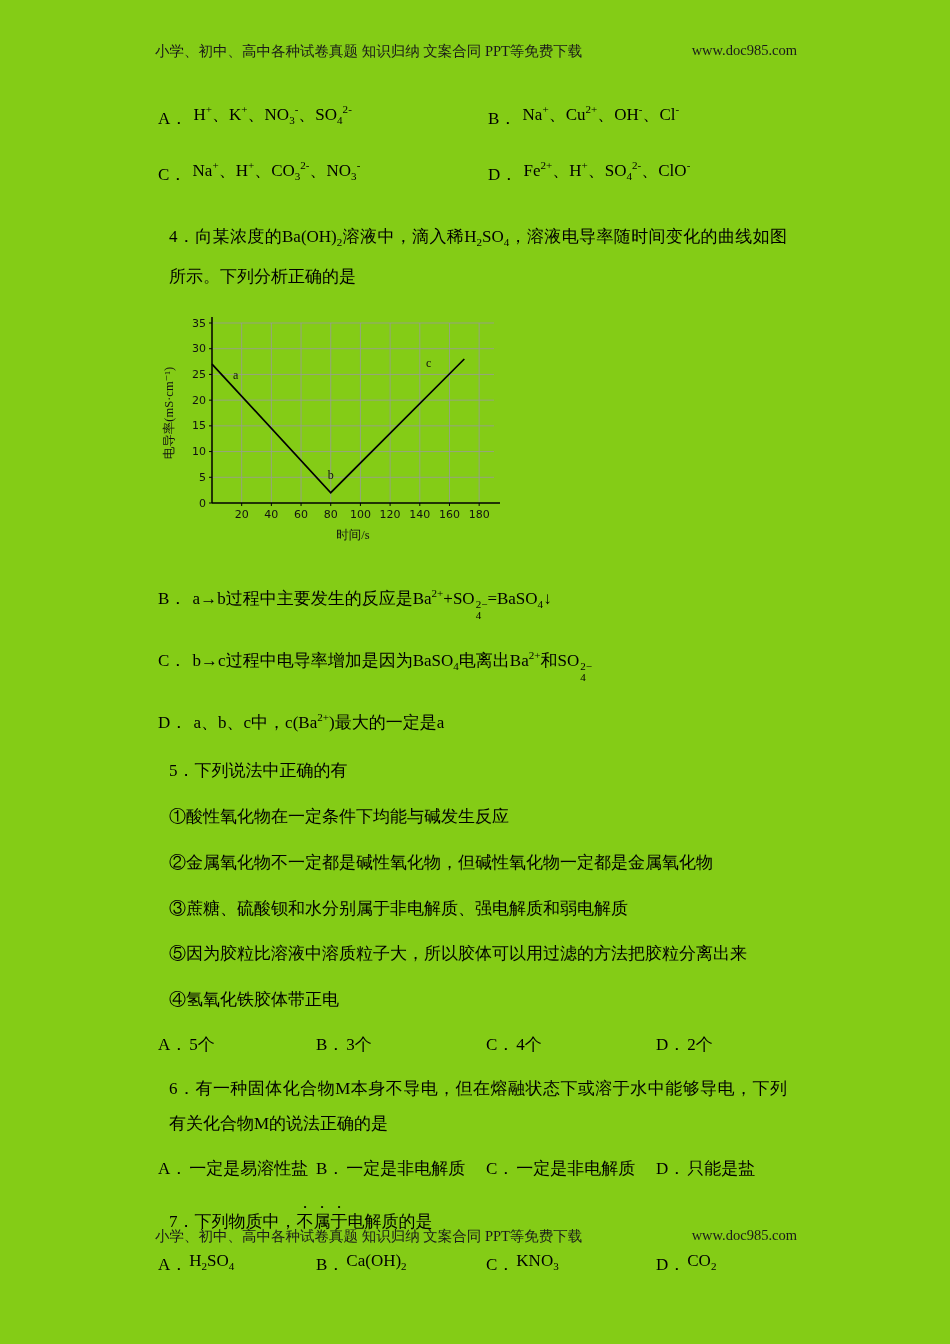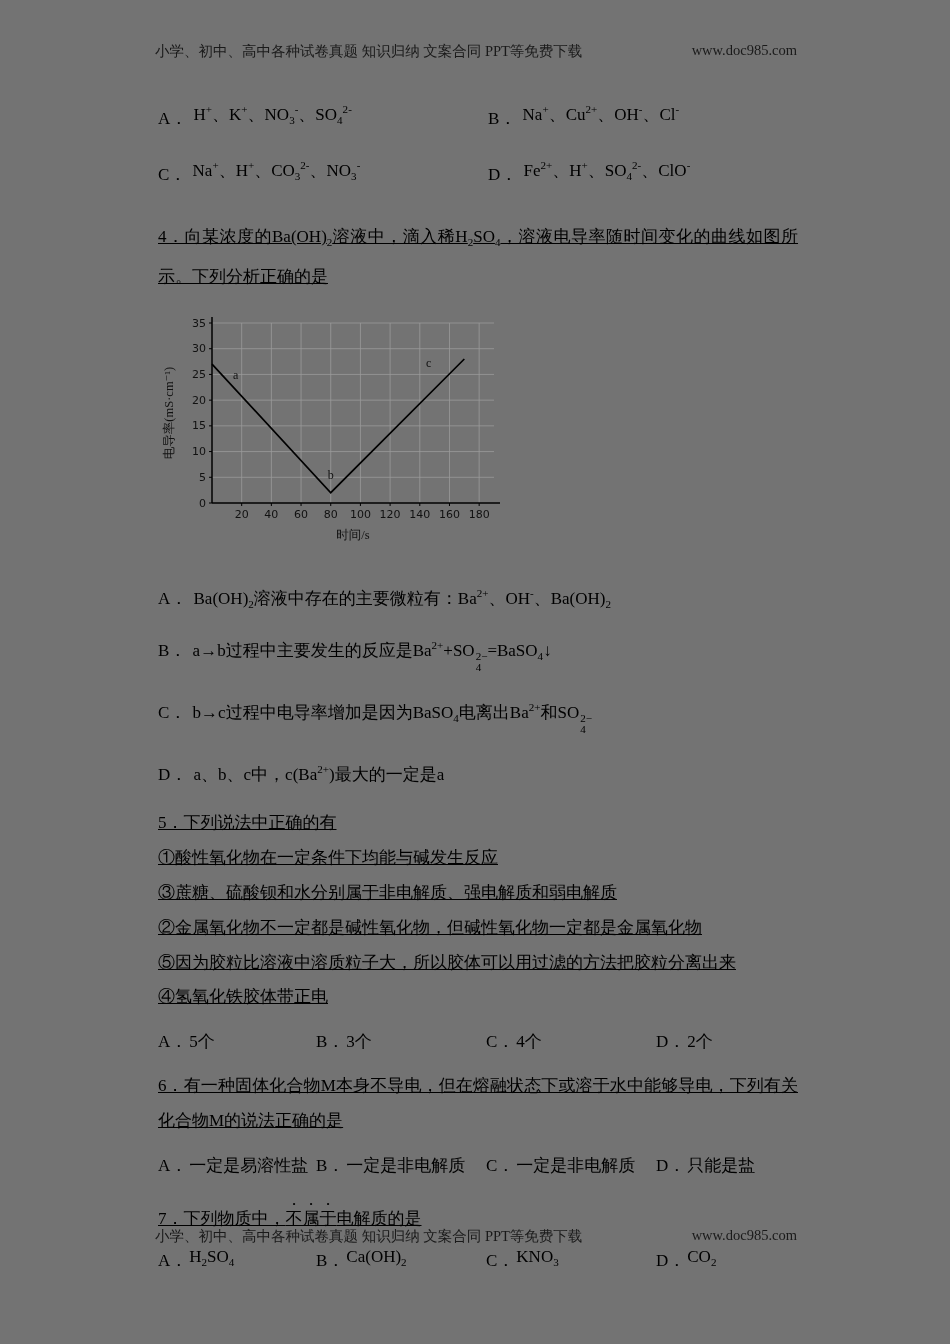--- a/index.html
+++ b/index.html
@@ -1,27 +1,27 @@
 <!DOCTYPE html>
 <html><head>
 <meta charset="utf-8">
 <style>
   *{box-sizing:border-box;}
   html,body{margin:0;padding:0;}
   body{width:950px;height:1344px;background:#ffffff;color:#000;
        font-family:"Liberation Serif","DejaVu Serif",serif;}
-  .page{position:relative;width:950px;height:1344px;background:#737373;overflow:hidden;}
+  .page{position:relative;width:950px;height:1344px;background:#84cc16;overflow:hidden;}
 
   .hf{position:absolute;left:155px;width:642px;display:flex;justify-content:space-between;
       font-size:14.5px;color:#1a1a1a;white-space:nowrap;}
   .hf.header{top:42px;}
   .hf.footer{top:1227px;}
 
   .content{position:absolute;left:158px;top:98px;width:640px;font-size:17px;line-height:2.05;}
-  p{margin:0;text-decoration:underline;}
+  p{margin:11px;}
 
   .optgrid{display:grid;grid-template-columns:330px 1fr;row-gap:30px;margin-top:8px;line-height:1.5;}
   .olabel{margin-right:2px;}
   .raise{position:relative;top:-4px;display:inline-block;}
 
   .qtext{margin-top:30px;line-height:2.35;text-align:justify;}
   .para{margin-top:12px;text-align:justify;line-height:2.05;}
 
   .chart-wrap{margin:14px 0 2px 2px;}
   .cg{stroke:#9b9b9b;stroke-width:0.8;}
@@ -133,46 +133,42 @@
           <polyline class="cline" points="52,53.14285714285714 170.73684210526315,181.71428571428572 304.3157894736842,48"></polyline>
           <text class="cann" x="75.74736842105263" y="67.54285714285714" text-anchor="middle">a</text>
           <text class="cann" x="170.73684210526315" y="168.34285714285716" text-anchor="middle">b</text>
           <text class="cann" x="268.69473684210527" y="55.71428571428572" text-anchor="middle">c</text>
           <text class="clab" x="193" y="228" text-anchor="middle">时间/s</text>
           <text class="clab" transform="translate(13,102) rotate(-90)" text-anchor="middle">电导率(mS·cm⁻¹)</text>
         </svg>
     </div>
 
     <div class="q4opt">
-      <span class="olabel">A．</span>
-      <span>Ba(OH)<sub>2</sub>溶液中存在的主要微粒有：Ba<sup>2+</sup>、OH<sup>-</sup>、Ba(OH)<sub>2</sub></span>
-    </div>
-    <div class="q4opt">
       <span class="olabel">B．</span>
       <span>a→b过程中主要发生的反应是Ba<sup>2+</sup>+SO<span class="stk">
             <span class="stk-sup">2−</span>
             <span class="stk-sub">4</span>
           </span>=BaSO<sub>4</sub>↓</span>
     </div>
     <div class="q4opt">
       <span class="olabel">C．</span>
       <span>b→c过程中电导率增加是因为BaSO<sub>4</sub>电离出Ba<sup>2+</sup>和SO<span class="stk">
             <span class="stk-sup">2−</span>
             <span class="stk-sub">4</span>
           </span></span>
     </div>
     <div class="q4opt">
       <span class="olabel">D．</span>
       <span>a、b、c中，c(Ba<sup>2+</sup>)最大的一定是a</span>
     </div>
 
     <p class="para" style="margin-top:18px;">5．下列说法中正确的有</p>
     <p class="para" style="margin-top:0;">①酸性氧化物在一定条件下均能与碱发生反应</p>
+    <p class="para" style="margin-top:0;">②金属氧化物不一定都是碱性氧化物，但碱性氧化物一定都是金属氧化物</p>
     <p class="para" style="margin-top:0;">③蔗糖、硫酸钡和水分别属于非电解质、强电解质和弱电解质</p>
-    <p class="para" style="margin-top:0;">②金属氧化物不一定都是碱性氧化物，但碱性氧化物一定都是金属氧化物</p>
     <p class="para" style="margin-top:0;">⑤因为胶粒比溶液中溶质粒子大，所以胶体可以用过滤的方法把胶粒分离出来</p>
     <p class="para" style="margin-top:0;">④氢氧化铁胶体带正电</p>
 
     <div class="optrow">
       <div>
         <span class="olabel">A．</span><span>5个</span>
       </div>
       <div>
         <span class="olabel">B．</span><span>3个</span>
       </div>

